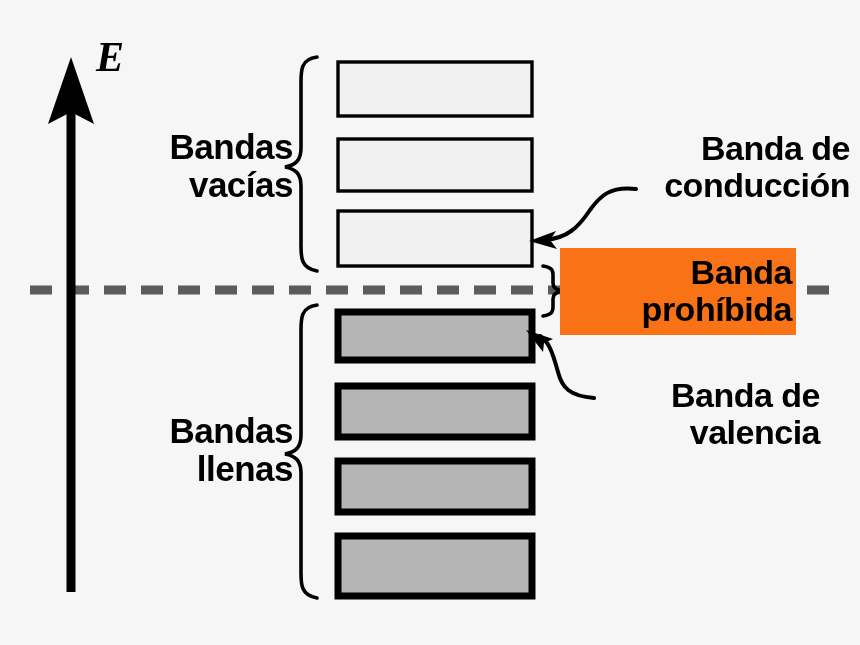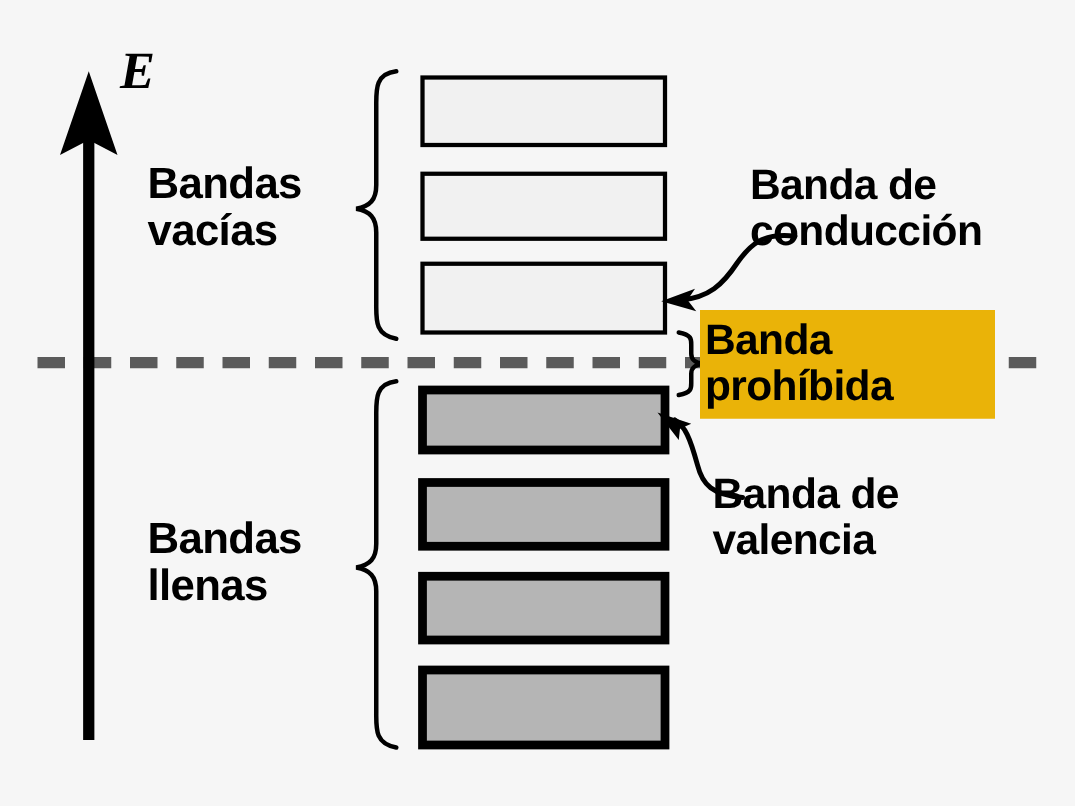--- a/index.html
+++ b/index.html
@@ -25,21 +25,21 @@
     top: 0;
     width: 860px;
     height: 645px;
   }
   .lbl {
     position: absolute;
     font-family: "Liberation Sans", sans-serif;
     font-weight: bold;
     color: #000000;
     line-height: 1.08;
-    text-align: left;
+    text-align: right;
     white-space: pre-line;
     letter-spacing: -0.5px;
   }
   #label-bandas-vacias {
     left: 118px;
     top: 128px;
     width: 175px;
     font-size: 35px;
   }
   #label-bandas-llenas {
@@ -58,21 +58,21 @@
     left: 570px;
     top: 377px;
     width: 250px;
     font-size: 34px;
   }
   #label-banda-prohibida {
     left: 560px;
     top: 248px;
     width: 236px;
     font-size: 34px;
-    background: #eab308;
+    background: #f97316;
     padding: 6px 4px 8px 4px;
     box-sizing: border-box;
   }
   #label-energy-axis {
     position: absolute;
     left: 96px;
     top: 33px;
     font-family: "Liberation Serif", serif;
     font-style: italic;
     font-weight: bold;

